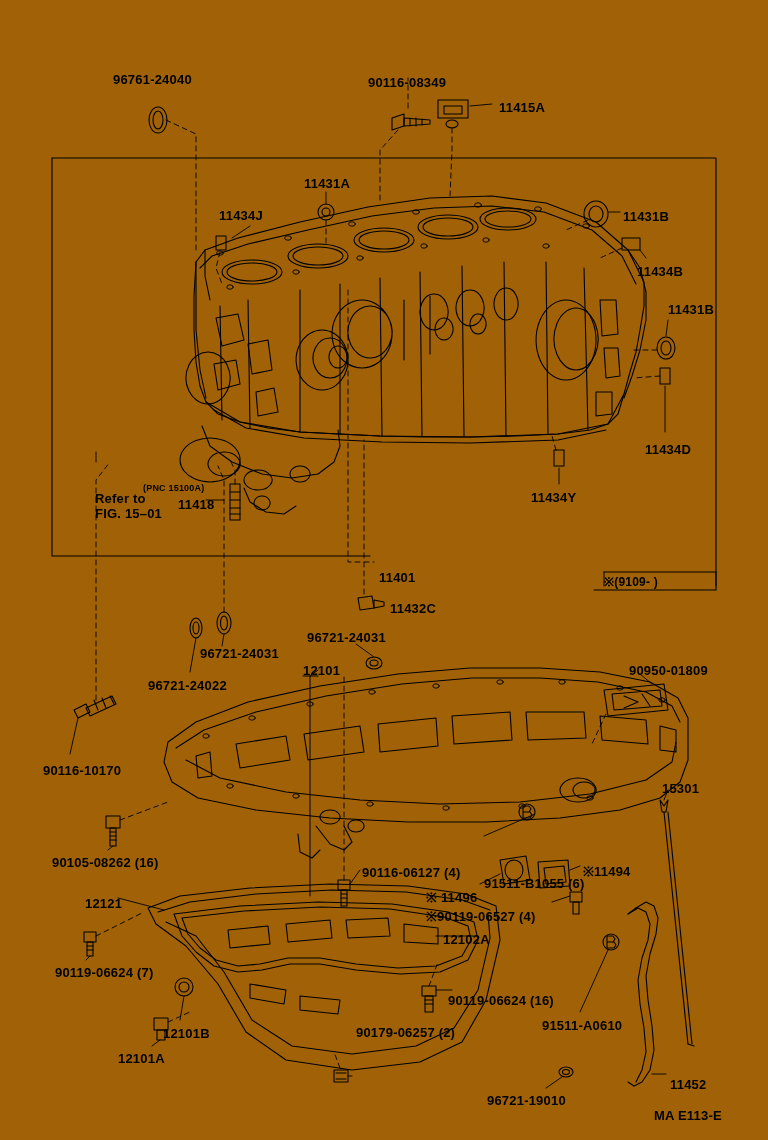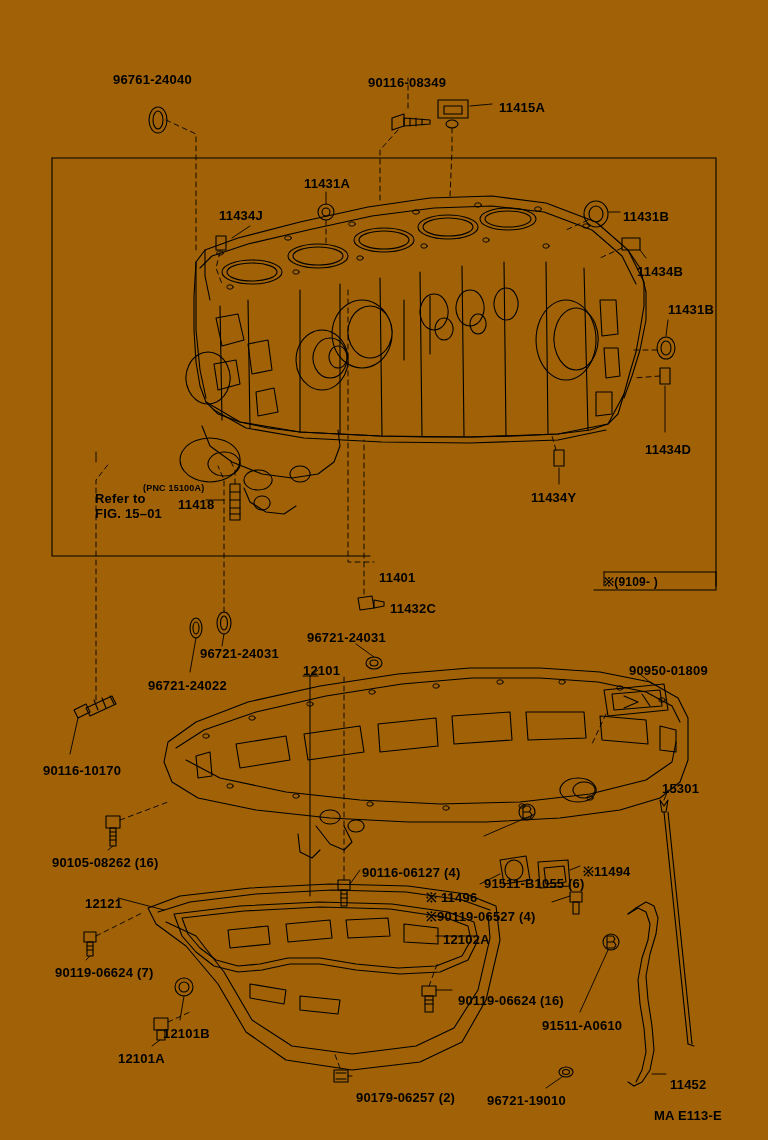--- a/index.html
+++ b/index.html
@@ -447,25 +447,25 @@
   <div class="lbl" style="left:662px; top:781px;">15301</div>
   <div class="lbl" style="left:484px; top:836px;margin-top:40px;">91511-B1055  (6)</div>
   <div class="lbl" style="left:52px;  top:855px;">90105-08262 (16)</div>
   <div class="lbl" style="left:362px; top:865px;">90116-06127 (4)</div>
   <div class="lbl" style="left:583px; top:862px;">※11494</div>
   <div class="lbl" style="left:426px; top:888px;">※ 11496</div>
   <div class="lbl" style="left:85px;  top:896px;">12121</div>
   <div class="lbl" style="left:426px; top:907px;">※90119-06527 (4)</div>
   <div class="lbl" style="left:443px; top:932px;">12102A</div>
   <div class="lbl" style="left:43px;  top:965px;margin-left:12px;">90119-06624 (7)</div>
-  <div class="lbl" style="left:458px; top:993px;">90119-06624 (16)</div>
+  <div class="lbl" style="left:448px; top:993px;">90119-06624 (16)</div>
   <div class="lbl" style="left:542px; top:1018px;">91511-A0610</div>
   <div class="lbl" style="left:163px; top:1026px;">12101B</div>
   <div class="lbl" style="left:118px; top:1051px;">12101A</div>
-  <div class="lbl" style="left:356px; top:1090px;text-align:right;">90179-06257 (2)</div>
+  <div class="lbl" style="left:356px; top:1025px;text-align:right;">90179-06257 (2)</div>
   <div class="lbl" style="left:670px; top:1077px;">11452</div>
   <div class="lbl" style="left:487px; top:1093px;">96721-19010</div>
 
   <div class="lbl multi" style="left:95px; top:448px;">Refer to
 FIG. 15–01</div>
   <div class="lbl tiny" style="left:95px; top:483px;padding-left:48px;">(PNC 15100A)</div>
 
   <div class="lbl mark" style="left:604px; top:573px;text-align:center;">※(9109-     )</div>
 
   <div class="lbl" style="left:654px; top:1108px;">MA E113-E</div>

